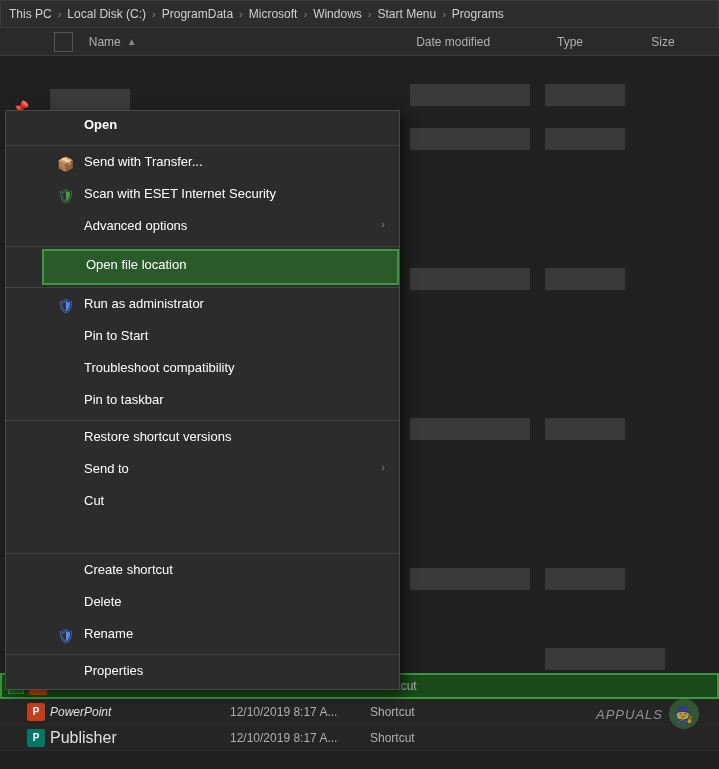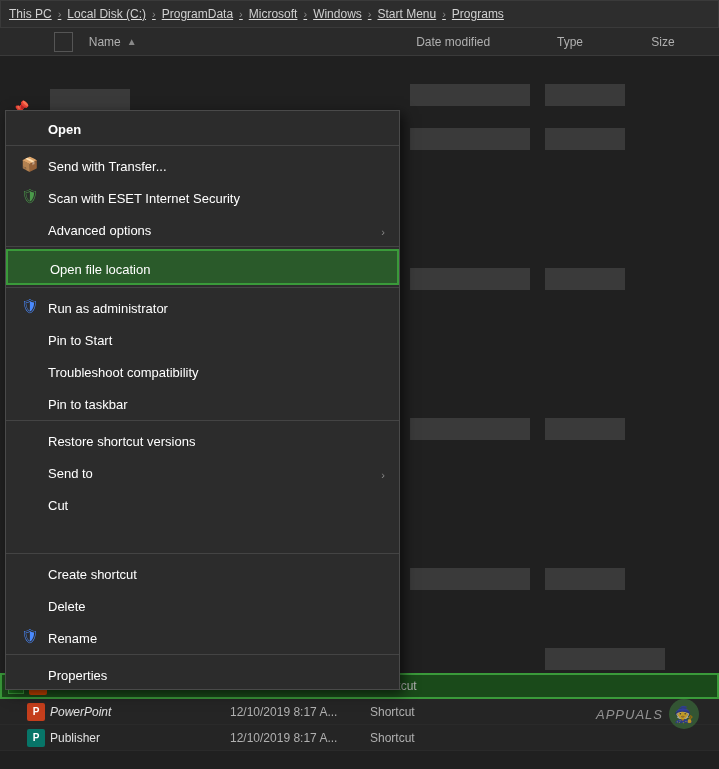--- a/index.html
+++ b/index.html
@@ -21,21 +21,20 @@
       left: 0;
       right: 0;
       height: 28px;
       background: #2d2d2d;
       border: 1px solid #3a3a3a;
       display: flex;
       align-items: center;
       padding: 0 8px;
       gap: 4px;
       z-index: 10;
-      text-decoration: underline;
     }
     .address-bar .path-item {
       color: #d0d0d0;
       font-size: 12px;
       white-space: nowrap;
     }
     .address-bar .separator {
       color: #888;
       font-size: 11px;
       margin: 0 2px;
@@ -125,25 +124,26 @@
       top: 110px;
       left: 5px;
       width: 395px;
       background: #2c2c2c;
       border: 1px solid #4a4a4a;
       box-shadow: 4px 4px 12px rgba(0,0,0,0.6);
       z-index: 100;
     }
     .ctx-item {
       display: flex;
-      align-items: flex-end;
+      align-items: flex-start;
       padding: 6px 14px;
       cursor: pointer;
       position: relative;
       min-height: 28px;
+      margin-left: 36px;
     }
     .ctx-item.highlighted {
       background: #2a5a2a;
       border: 2px solid #3a9a3a;
     }
     .ctx-item .ctx-icon {
       width: 20px;
       height: 20px;
       margin-right: 8px;
       flex-shrink: 0;
@@ -267,21 +267,21 @@
       <div style="width:16px;height:16px;margin-right:5px;"></div>
       <div style="width:18px;height:18px;margin-right:5px;background:#c43e1c;border-radius:2px;display:flex;align-items:center;justify-content:center;font-size:10px;font-weight:bold;color:white;">P</div>
       <span style="width:180px;font-size:12px;color:#e0e0e0;font-style:italic;">PowerPoint</span>
       <span style="width:140px;font-size:12px;color:#b0b0b0;">12/10/2019 8:17 A...</span>
       <span style="width:100px;font-size:12px;color:#b0b0b0;">Shortcut</span>
     </div>
 
     <div style="position:absolute; bottom:18px; left:0; right:0; height:26px; background:#252525; display:flex; align-items:center; padding-left:6px; border-bottom:1px solid #2a2a2a;">
       <div style="width:16px;height:16px;margin-right:5px;"></div>
       <div style="width:18px;height:18px;margin-right:5px;background:#077568;border-radius:2px;display:flex;align-items:center;justify-content:center;font-size:10px;font-weight:bold;color:white;">P</div>
-      <span style="width:180px;font-size:12px;color:#e0e0e0;">Publisher</span>
+      <span style="width:180px;font-size:16px;color:#e0e0e0;">Publisher</span>
       <span style="width:140px;font-size:12px;color:#b0b0b0;">12/10/2019 8:17 A...</span>
       <span style="width:100px;font-size:12px;color:#b0b0b0;">Shortcut</span>
     </div>
   </div>
 </div>
 
 <div class="context-menu">
 
   <div class="ctx-item open-item">
     <span class="ctx-icon"></span>

